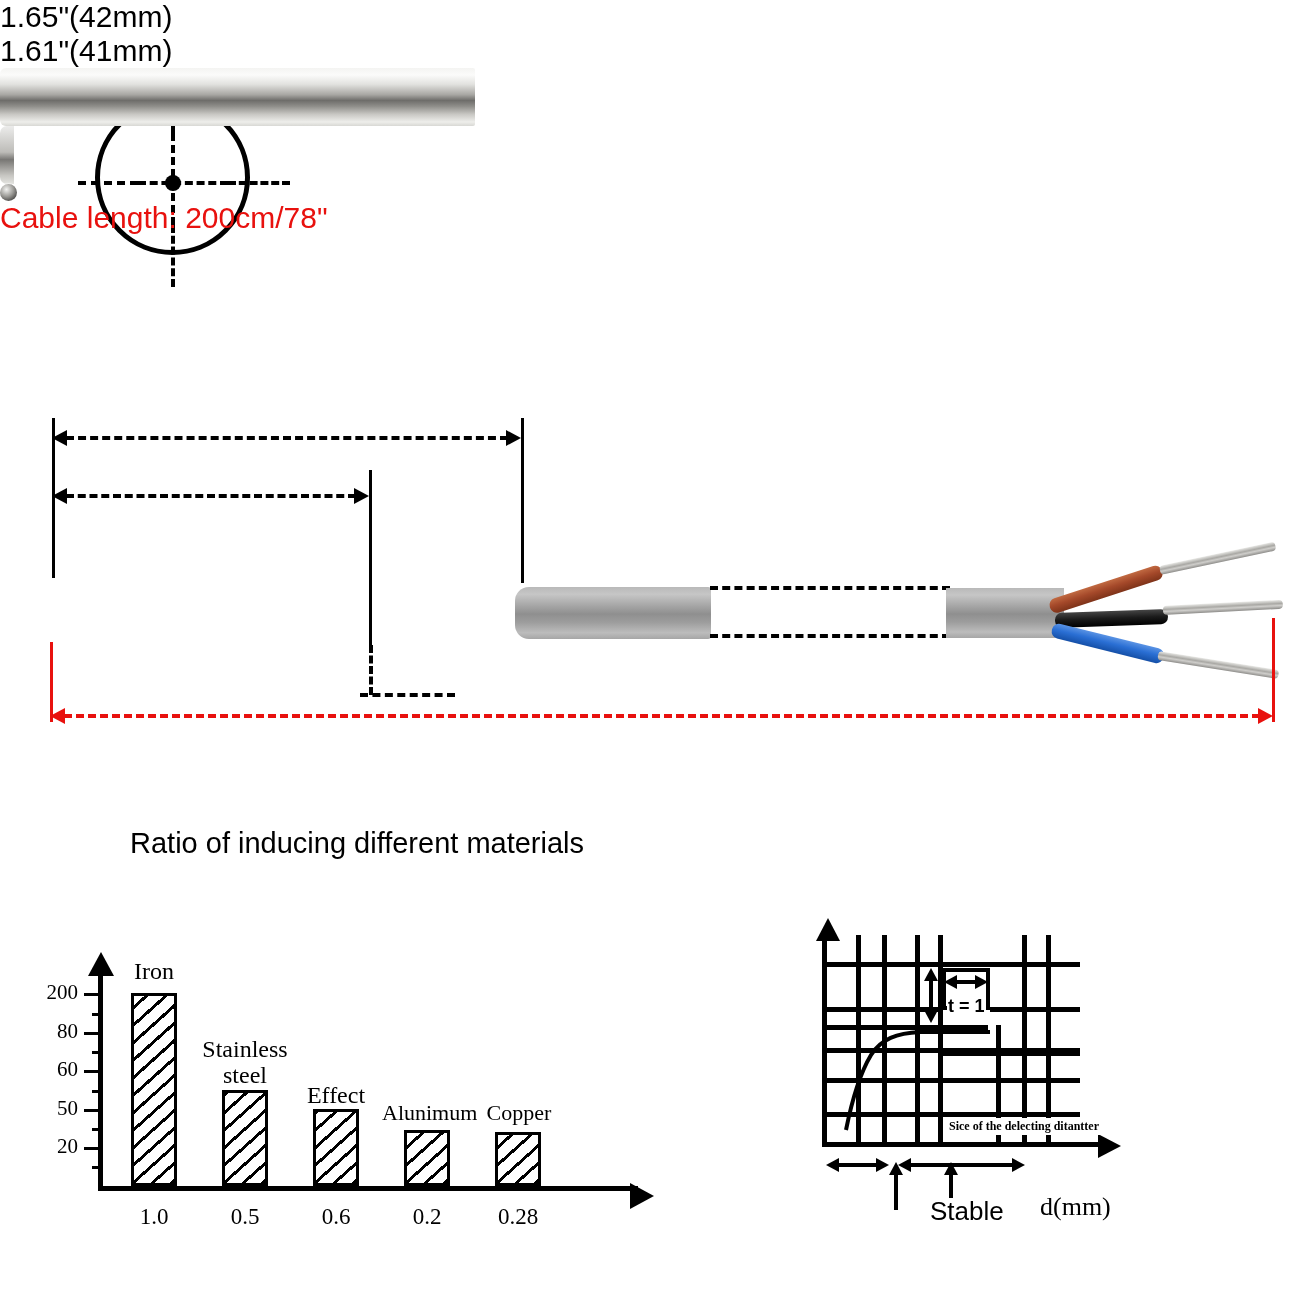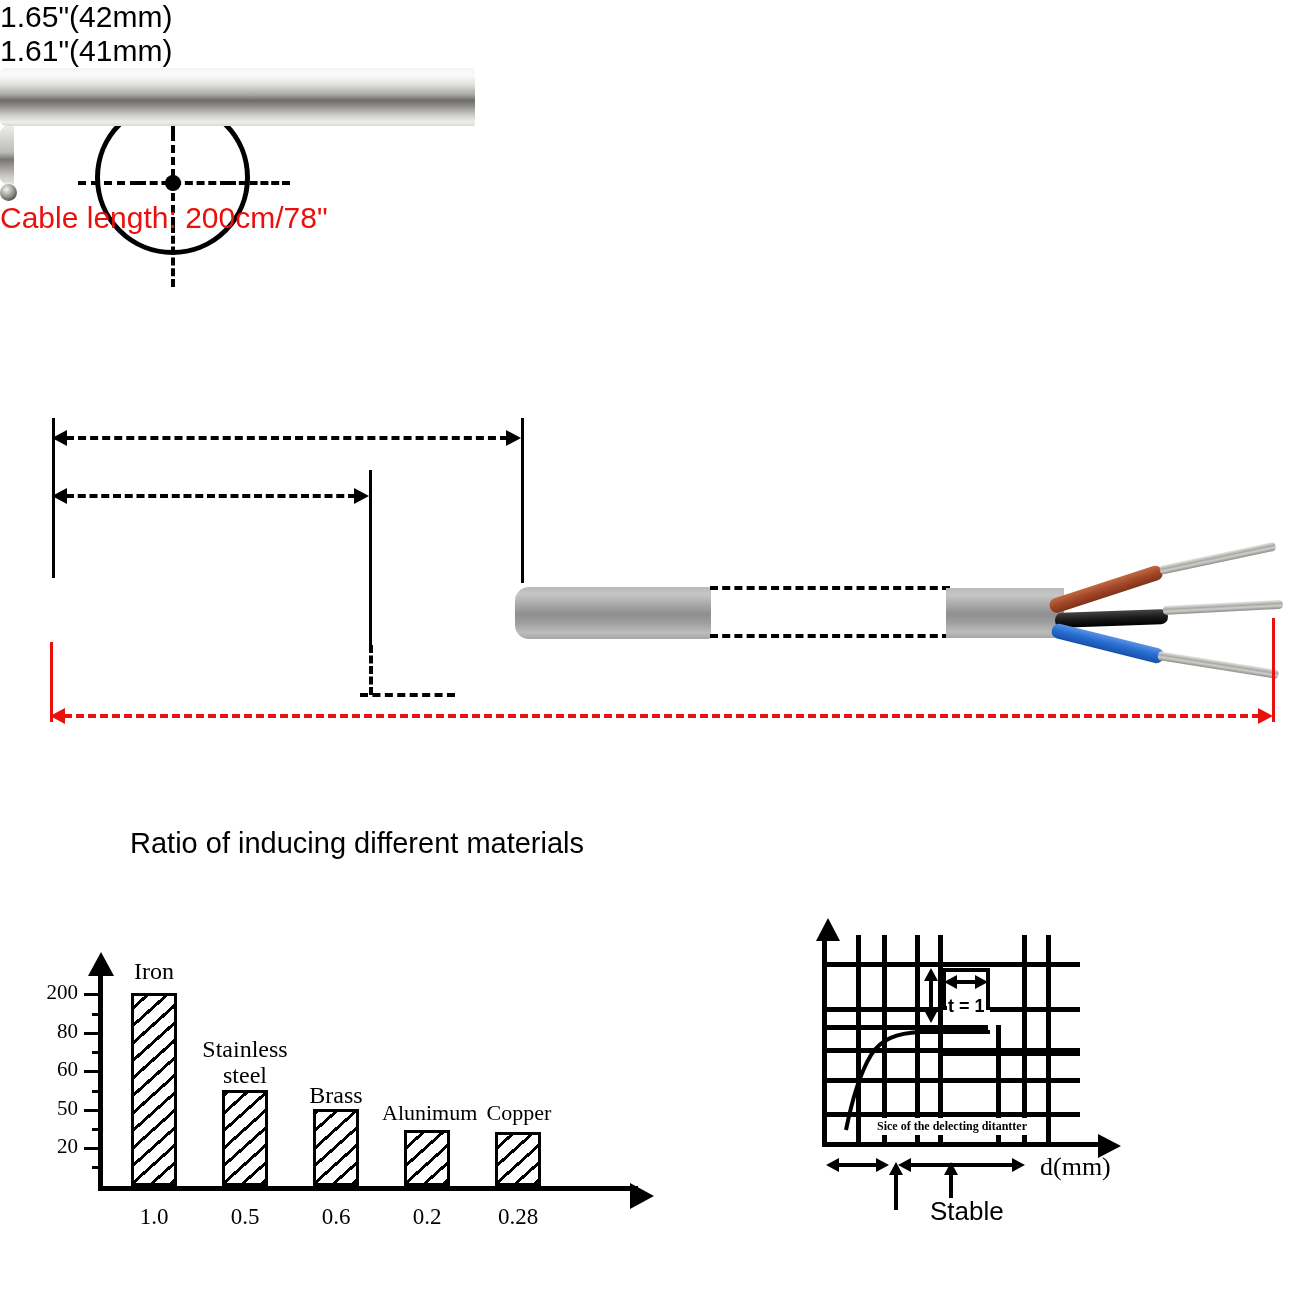--- a/index.html
+++ b/index.html
@@ -95,24 +95,24 @@
   #gc-yarrow{position:absolute;width:0;height:0;left:816px;top:918px;
       border-left:12px solid transparent;border-right:12px solid transparent;
       border-bottom:23px solid #000;}
   #gc-xarrow{position:absolute;width:0;height:0;left:1098px;top:1134px;
       border-top:12px solid transparent;border-bottom:12px solid transparent;
       border-left:23px solid #000;}
   #tbox{position:absolute;left:942px;top:968px;width:48px;height:42px;
       border:4px solid #000;box-sizing:border-box;background:#fff;}
   #tbox-label{position:absolute;left:947px;top:996px;font-size:18px;font-weight:bold;
       white-space:nowrap;background:#fff;padding:0 1px;}
-  #size-text{position:absolute;left:875px;top:1118px;font-size:12px;font-weight:bold;
+  #size-text{position:absolute;left:947px;top:1118px;font-size:12px;font-weight:bold;
       white-space:nowrap;background:#fff;padding:1px 2px;
       font-family:"Liberation Serif",serif;}
-  #d-mm-label{position:absolute;left:1040px;top:1152px;
+  #d-mm-label{position:absolute;left:1040px;top:1192px;
       font-family:"Liberation Serif",serif;font-size:26px;white-space:nowrap;}
   #stable-label{position:absolute;left:930px;top:1196px;
       font-family:Liberation Sans, sans-serif;font-size:26px;white-space:nowrap;}
   .ar-both{position:absolute;height:0;border-top:4px solid #000;}
   .ar-tip-l{position:absolute;width:0;height:0;
       border-top:7px solid transparent;border-bottom:7px solid transparent;
       border-right:13px solid #000;}
   .ar-tip-r{position:absolute;width:0;height:0;
       border-top:7px solid transparent;border-bottom:7px solid transparent;
       border-left:13px solid #000;}
@@ -224,21 +224,21 @@
   <div class="bc-tick" style="left:92px;top:1128px;width:11px;"></div>
   <div class="bc-tick" style="left:92px;top:1166px;width:11px;"></div>
 
   <div class="bc-bar" style="left:131px;top:993px;width:46px;height:193px;"></div>
   <div class="bc-barlabel" style="left:116px;top:958px;width:76px;">Iron</div>
 
   <div class="bc-bar" style="left:222px;top:1090px;width:46px;height:96px;"></div>
   <div class="bc-barlabel" style="left:197px;top:1036px;width:96px;"><span>Stainless</span><br><span>steel</span></div>
 
   <div class="bc-bar" style="left:313px;top:1109px;width:46px;height:77px;"></div>
-  <div class="bc-barlabel" style="left:298px;top:1082px;width:76px;">Brass</div>
+  <div class="bc-barlabel" style="left:298px;top:1082px;width:76px;">Effect</div>
 
   <div class="bc-bar" style="left:404px;top:1130px;width:46px;height:56px;"></div>
   <div class="bc-barlabel" style="left:382px;top:1100px;width:92px;font-size:22px;">Alunimum</div>
 
   <div class="bc-bar" style="left:495px;top:1132px;width:46px;height:54px;"></div>
   <div class="bc-barlabel" style="left:477px;top:1100px;width:84px;font-size:22px;">Copper</div>
 
   <div class="bc-xlabel" style="left:119px;top:1204px;width:70px;">1.0</div>
   <div class="bc-xlabel" style="left:210px;top:1204px;width:70px;">0.5</div>
   <div class="bc-xlabel" style="left:301px;top:1204px;width:70px;">0.6</div>

